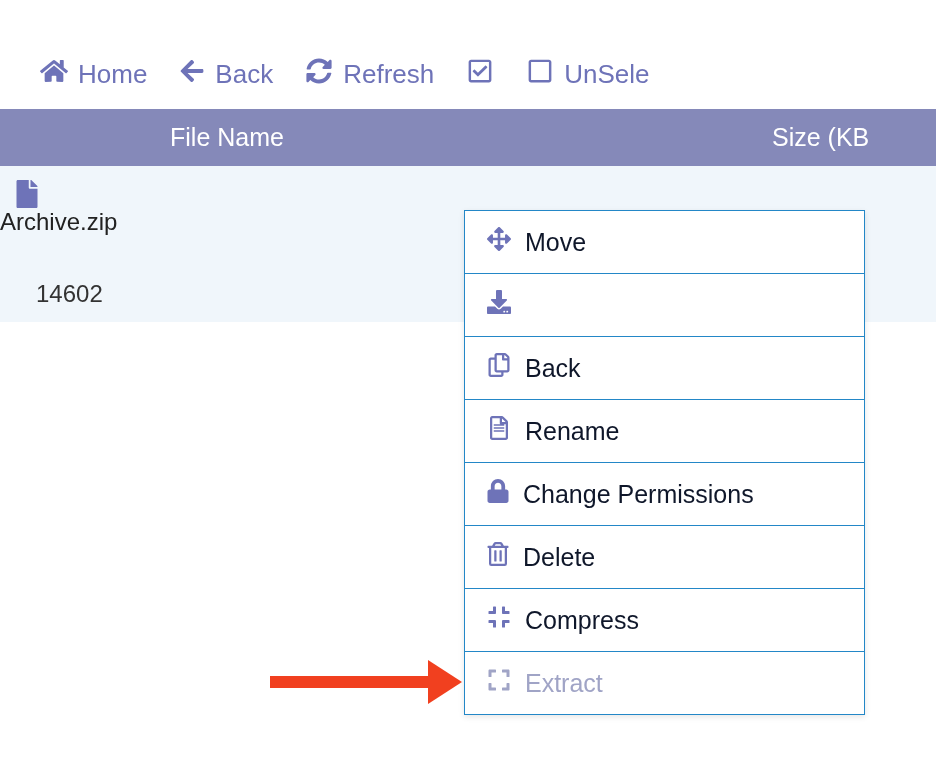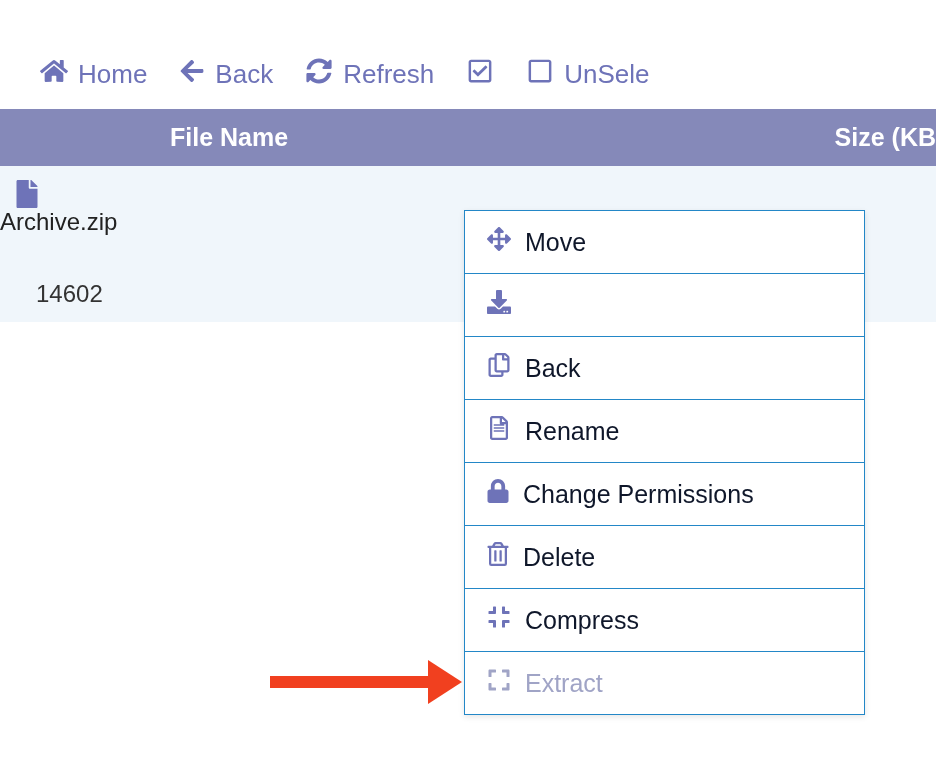--- a/index.html
+++ b/index.html
@@ -29,25 +29,25 @@
     }
     .toolbar-item svg {
       fill: #6E73B8;
     }
     .table-header {
       background: #8589B9;
       color: #fff;
       display: flex;
       padding: 14px 0;
       font-size: 25px;
-      font-weight: 700;
+      font-weight: 400;
     }
     .col-icon { width: 170px; }
     .col-name { flex: 1; }
-    .col-size { width: 200px; text-align: right; padding-left: 36px; }
+    .col-size { width: 200px; text-align: left; padding-left: 36px; }
     .table-row {
       display: flex;
       padding: 14px 0;
       font-size: 24px;
       color: #333;
       background: #F0F6FB;
       border-bottom: 1px solid #fff;
       align-items: flex-start;
       flex-direction: column;
     }

